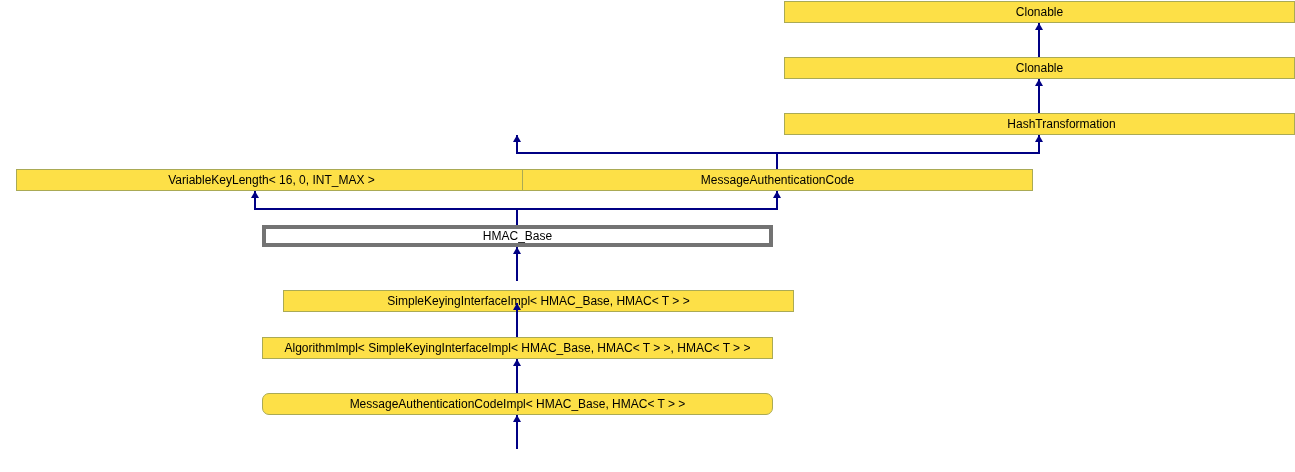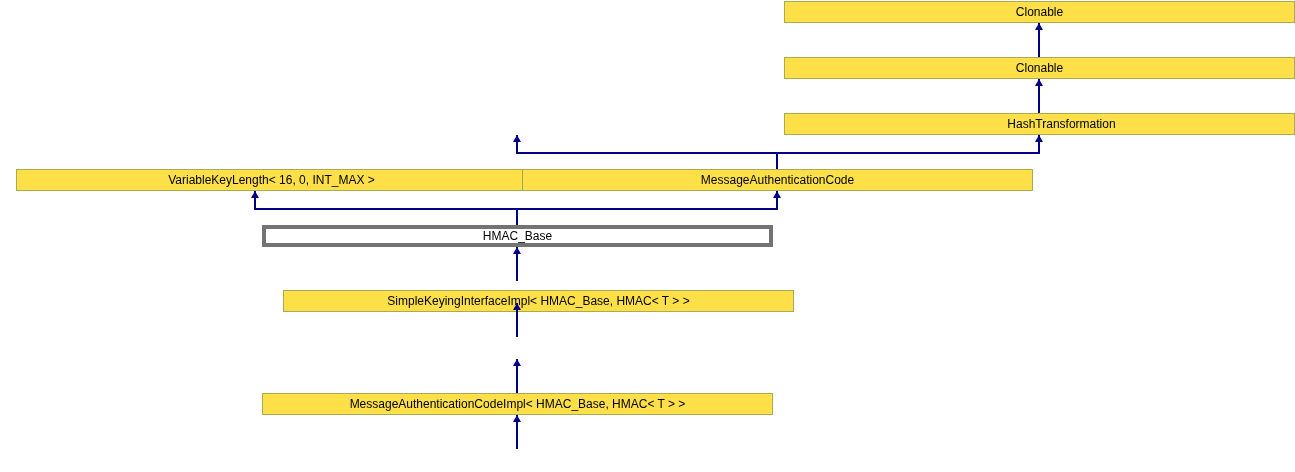--- a/index.html
+++ b/index.html
@@ -67,22 +67,23 @@
   <div class="node" style="left:784px; top:113px;padding-left:44px;">HashTransformation</div>
 
   <div class="node" style="left:16px; top:169px;">VariableKeyLength&lt; 16, 0, INT_MAX &gt;</div>
 
   <div class="node" style="left:522px; top:169px;">MessageAuthenticationCode</div>
 
   <div class="node focus" style="left:262px; top:225px;">HMAC_Base</div>
 
   <div class="node" style="left:262px; top:290px;margin-left:21px;">SimpleKeyingInterfaceImpl&lt; HMAC_Base, HMAC&lt; T &gt; &gt;</div>
 
+  <div class="node" style="left:262px; top:337px;">AlgorithmImpl&lt; SimpleKeyingInterfaceImpl&lt; HMAC_Base, HMAC&lt; T &gt; &gt;, HMAC&lt; T &gt; &gt;</div>
 
-  <div class="node" style="left:262px; top:393px;">MessageAuthenticationCodeImpl&lt; HMAC_Base, HMAC&lt; T &gt; &gt;</div>
+  <div class="node" style="left:262px; top:393px;border-radius:7px;">MessageAuthenticationCodeImpl&lt; HMAC_Base, HMAC&lt; T &gt; &gt;</div>
 
 
   <div class="vline" style="left:1038px; top:23px; height:34px;"></div>
   <div class="arrow" style="left:1035px; top:23px;"></div>
 
   <div class="vline" style="left:1038px; top:79px; height:34px;"></div>
   <div class="arrow" style="left:1035px; top:79px;"></div>
 
   <div class="hline" style="left:516px; top:152px; width:524px;"></div>
   <div class="vline" style="left:516px; top:135px; height:19px;"></div>

